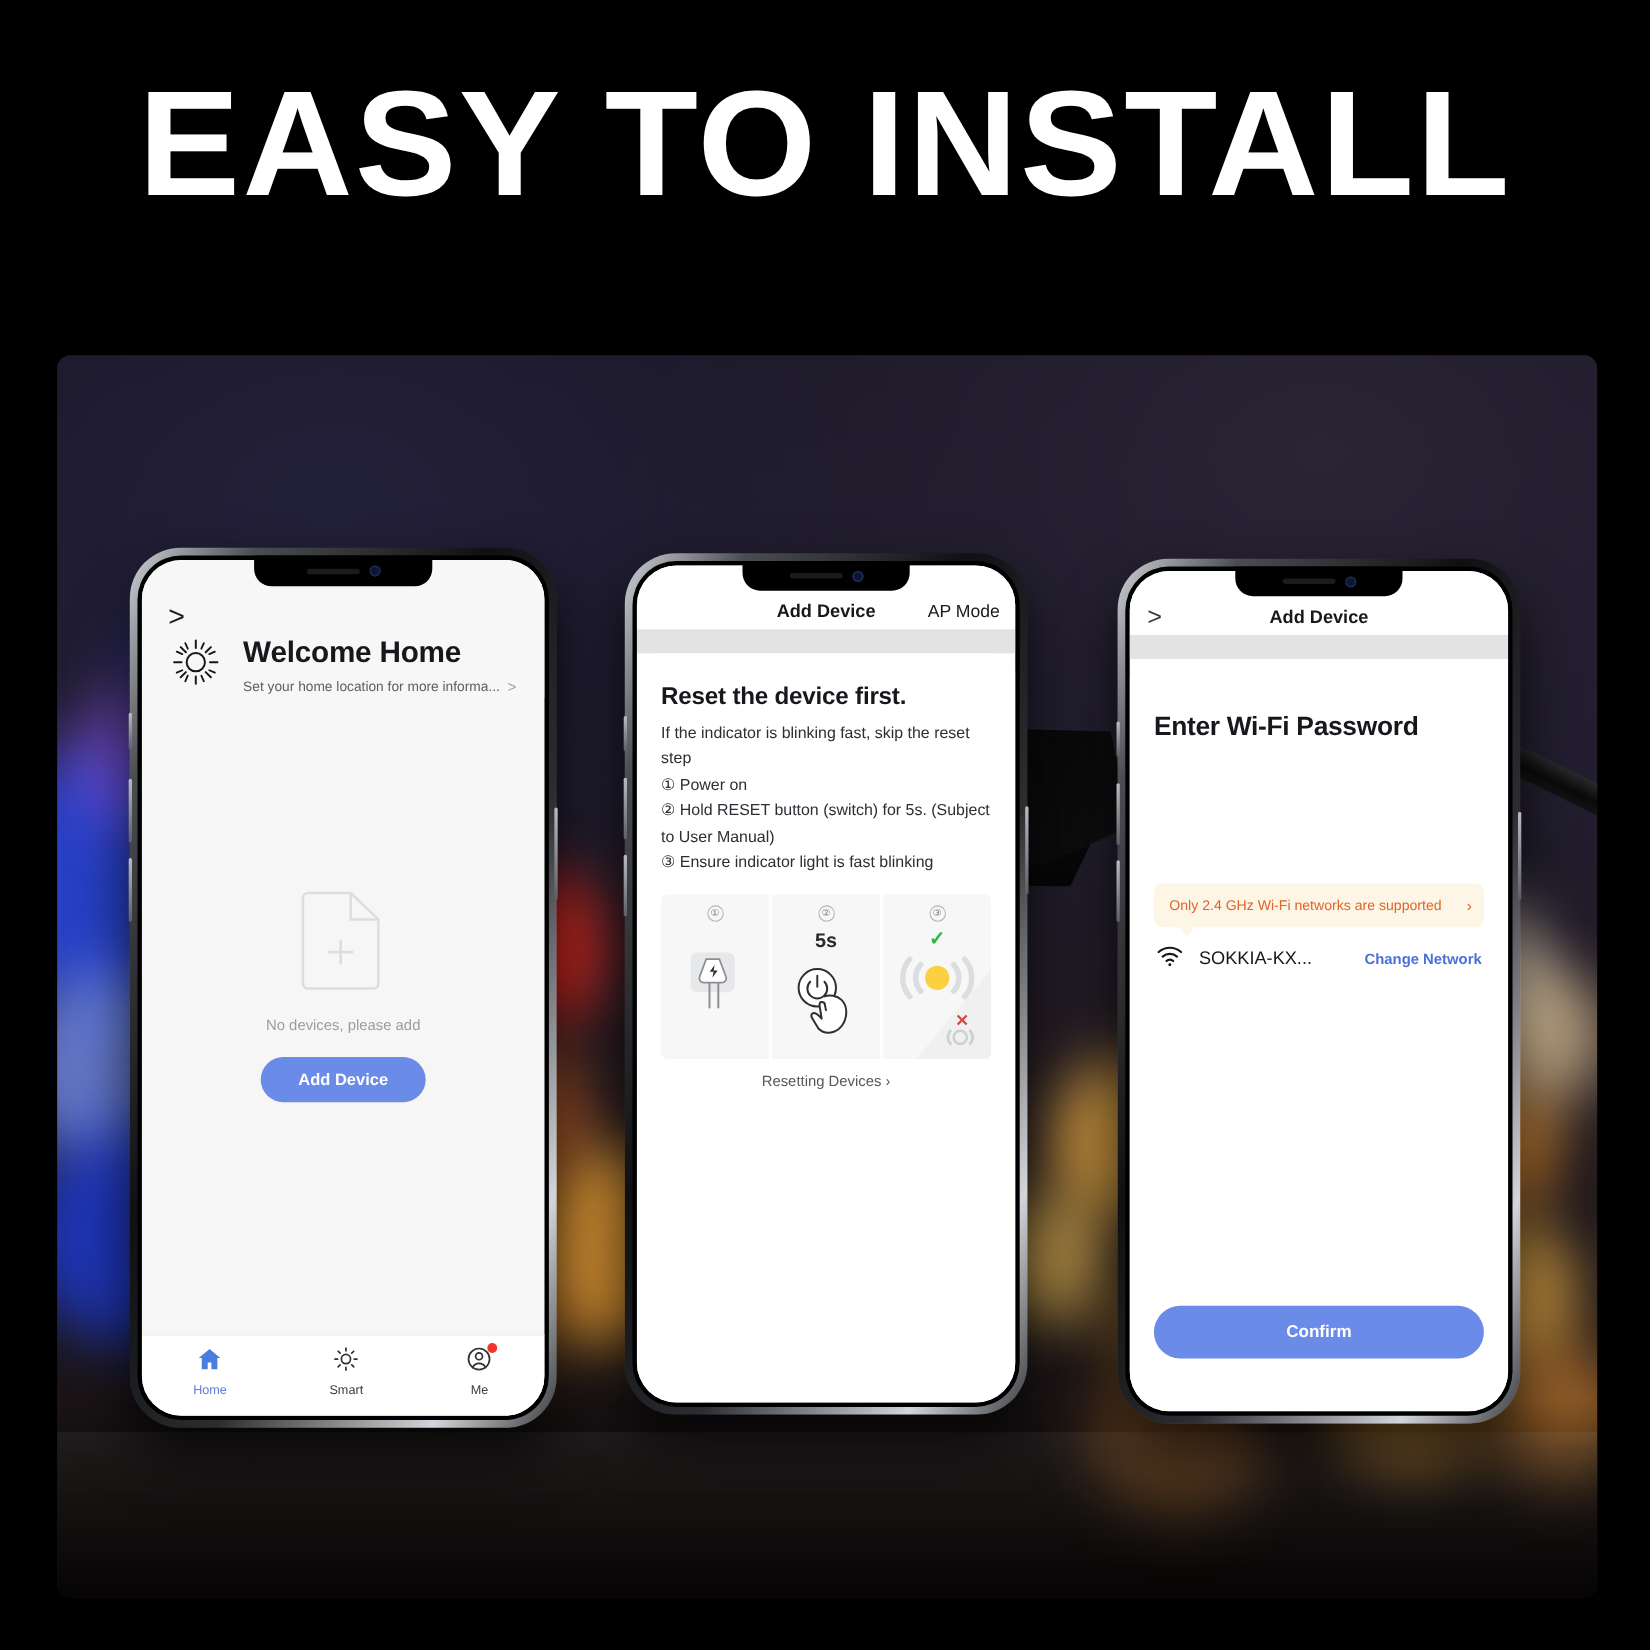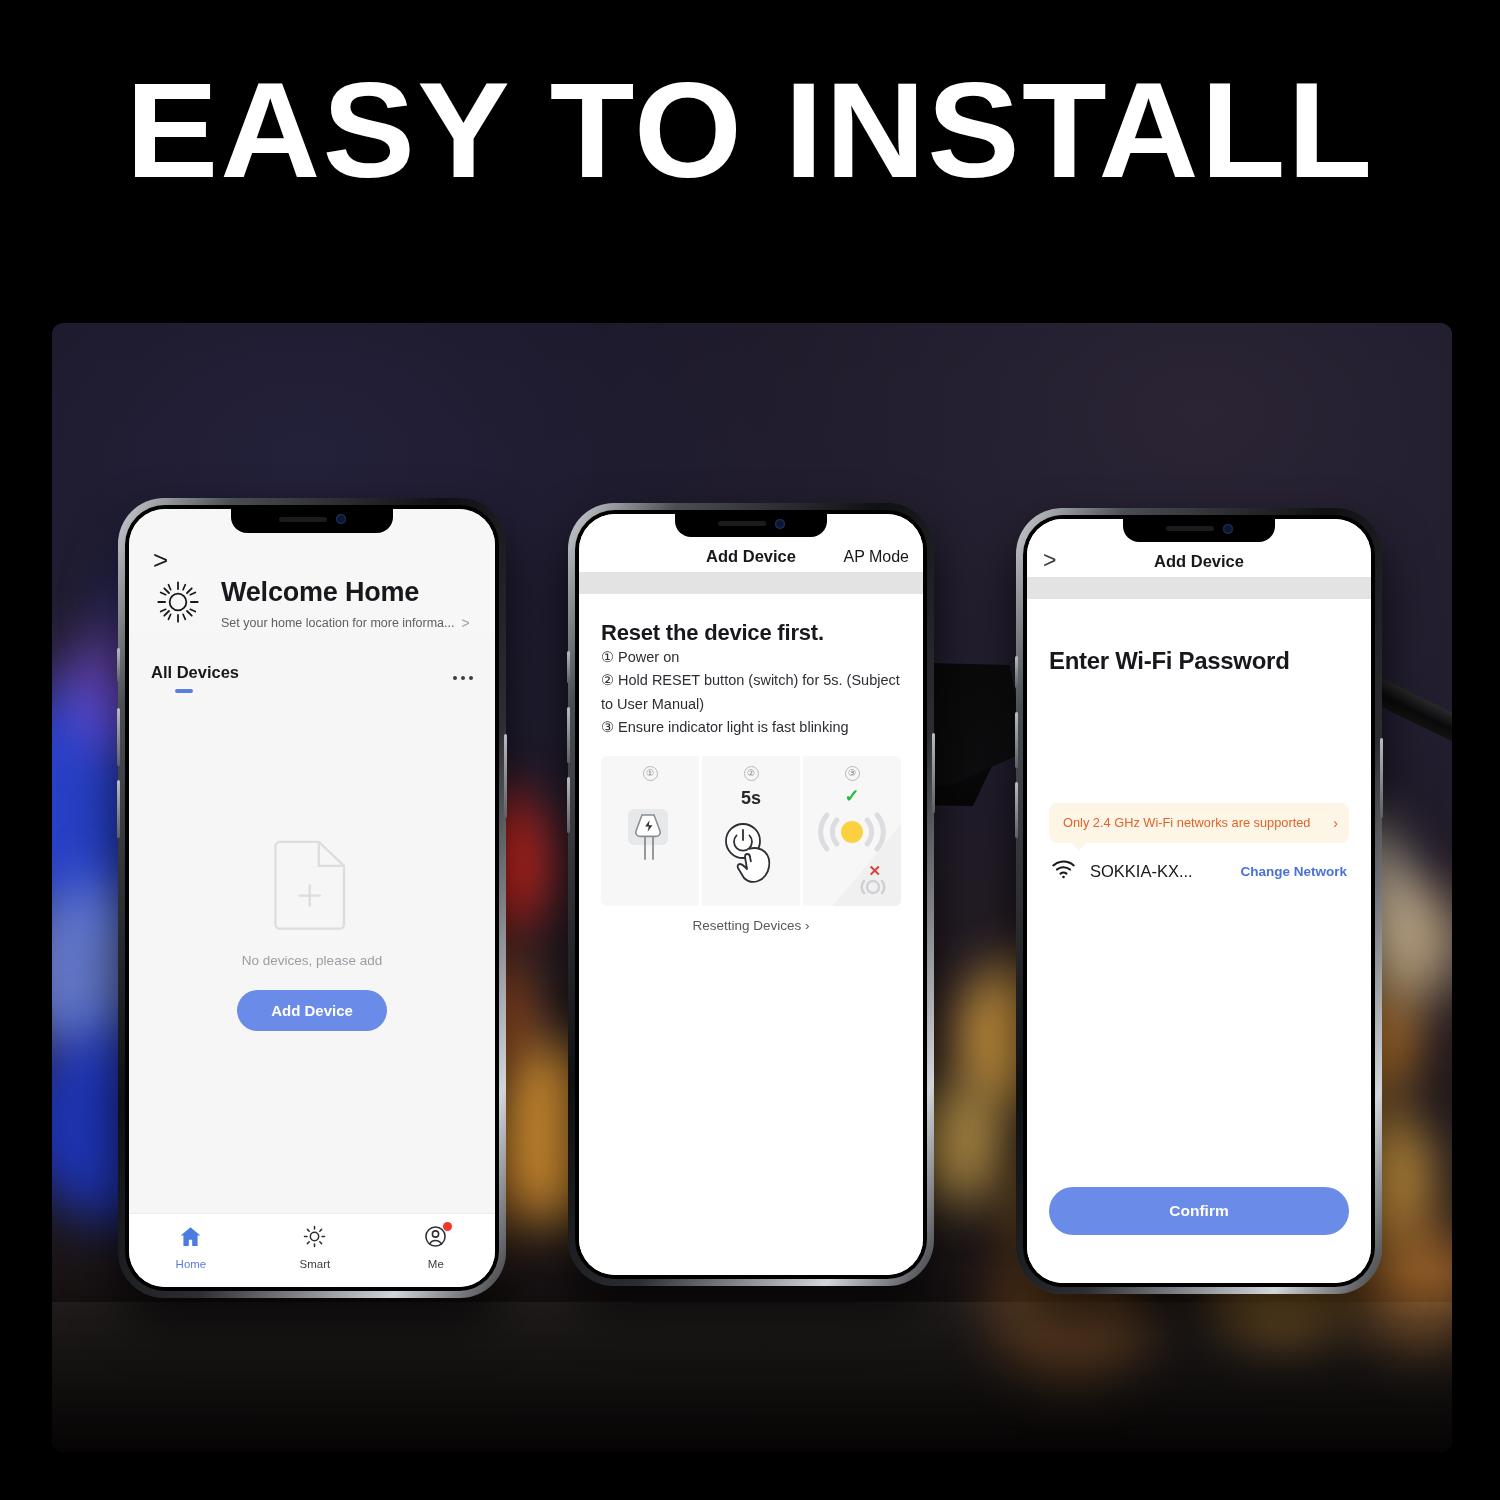--- a/index.html
+++ b/index.html
@@ -334,31 +334,20 @@
             <div class="s1-texts">
               <div class="s1-title">Welcome Home</div>
               <div class="s1-sub-row">
                 <div class="s1-sub">Set your home location for more informa...</div>
                 <div class="s1-sub-chev">&gt;</div>
               </div>
             </div>
           </div>
         </div>
 
-        <div class="s1-tabs">
-          <div>
-            <div class="s1-tab">All Devices</div>
-            <div class="s1-tab-underline"></div>
-          </div>
-          <div class="s1-dots">
-              <i></i>
-              <i></i>
-              <i></i>
-            </div>
-        </div>
 
         <div class="s1-empty">
           <span>
             <svg width="84" height="96" viewBox="0 0 72 84" fill="none" stroke="#dcdde0" stroke-width="2">
               <path d="M8 6h34l22 21v51a4 4 0 0 1-4 4H8a4 4 0 0 1-4-4V10a4 4 0 0 1 4-4z"></path>
               <path d="M42 6v21h22"></path>
               <path d="M34 44v18M25 53h18" stroke-linecap="round"></path>
             </svg>
           </span>
           <div class="s1-empty-label">No devices, please add</div>
@@ -415,20 +404,21 @@
       <div class="screen" style="display:flex; flex-direction:column;">
 
         <div class="s-nav">
           <div class="s-nav-title">Add Device</div>
           <div class="s-nav-right">AP Mode</div>
         </div>
         <div class="s-gap"></div>
 
         <div class="s-card">
           <div class="s2-h1">Reset the device first.</div>
+          <div class="s2-p">If the indicator is blinking fast, skip the reset step</div>
           <div class="s2-li">① Power on</div>
           <div class="s2-li">② Hold RESET button (switch) for 5s. (Subject to User Manual)</div>
           <div class="s2-li">③ Ensure indicator light is fast blinking</div>
 
           <div class="s2-illus">
 
             <div class="s2-cell">
               <div class="s2-step">①</div>
               <span style="margin-top:24px;">
                 <svg width="60" height="62" viewBox="0 0 60 62" fill="none">

